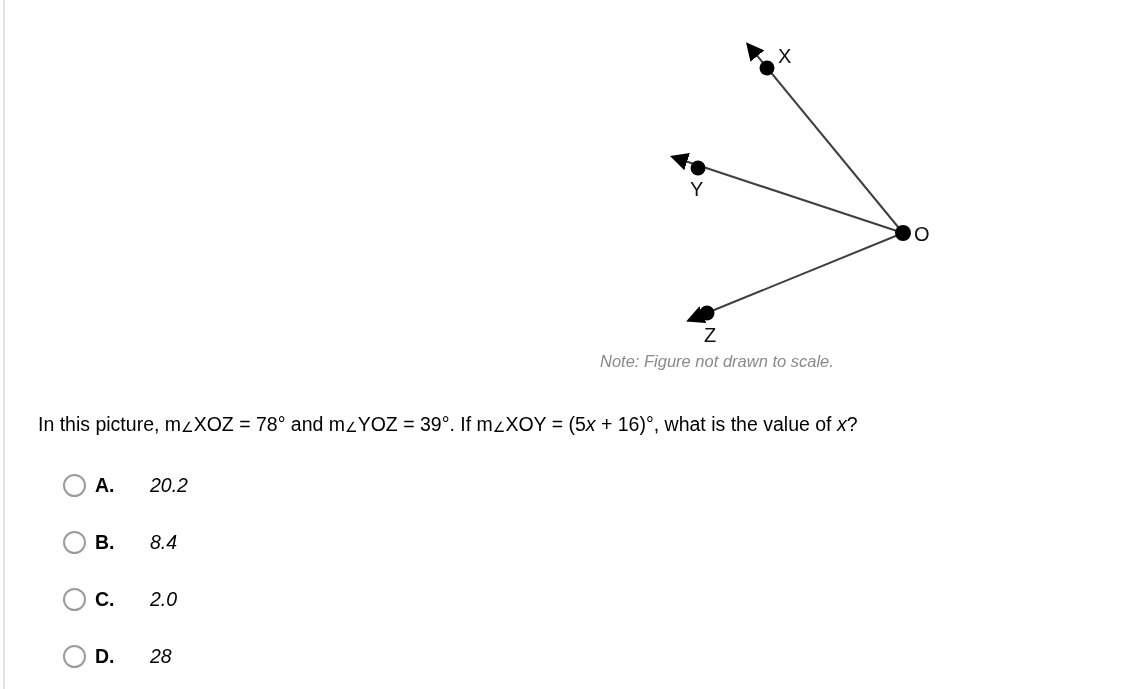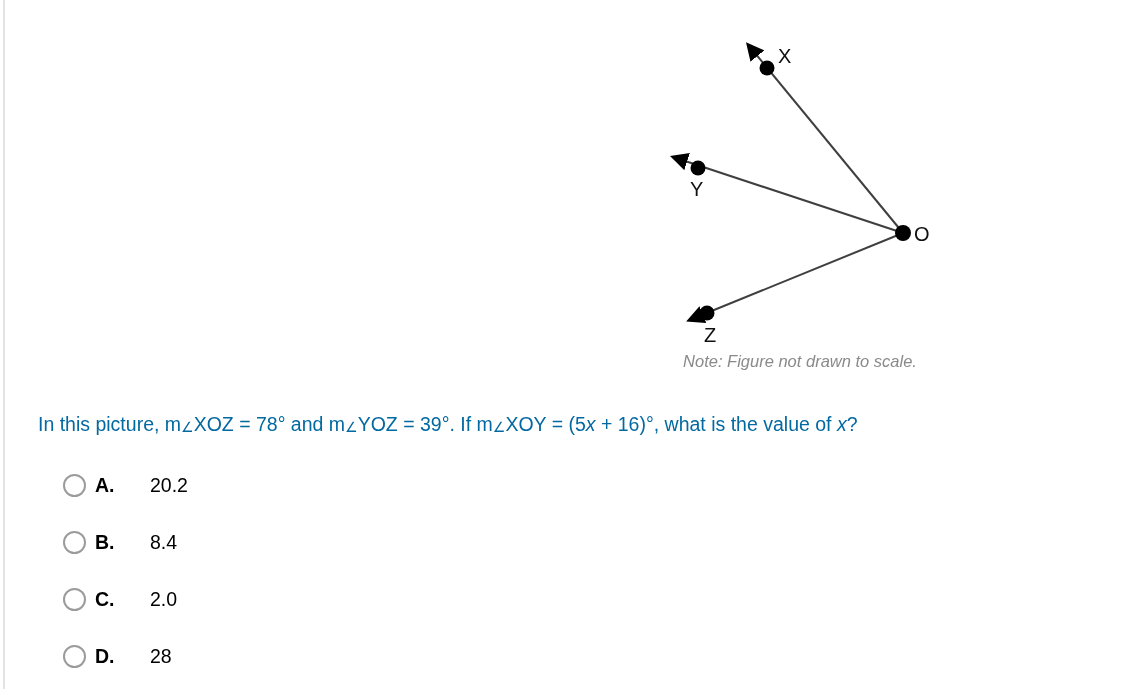--- a/index.html
+++ b/index.html
@@ -25,32 +25,31 @@
   .figure-wrap svg { display: block; }
   .fig-label {
     font-family: "Liberation Sans", sans-serif;
     font-size: 20px;
     fill: #111111;
   }
   .note-text {
     position: absolute;
     left: 600px; top: 352px;
     width: 400px;
-    text-align: center;
     font-style: italic;
     font-size: 16.5px;
     color: #8a8a8a;
   }
   .question-text {
     position: absolute;
     left: 38px; top: 410px;
     width: 1080px;
     font-size: 19.5px;
     line-height: 1.45;
-    color: #0369a1;
+    color: #000000;
     white-space: nowrap;
   }
   .angle {
     font-size: 0.72em;
     position: relative;
     top: 0.5px;
   }
   .var { font-style: italic; }
   .options {
     position: absolute;
@@ -72,20 +71,21 @@
   }
   .option-letter {
     font-weight: bold;
     font-size: 19.5px;
     margin-left: 9px;
     width: 33px;
   }
   .option-value {
     font-size: 19.5px;
     margin-left: 22px;
+    font-style: italic;
   }
 </style>
 </head>
 <body>
 
 <div class="left-border"></div>
 
 <div class="figure-wrap">
   <svg width="400" height="330" viewBox="0 0 400 330">
     <defs>

